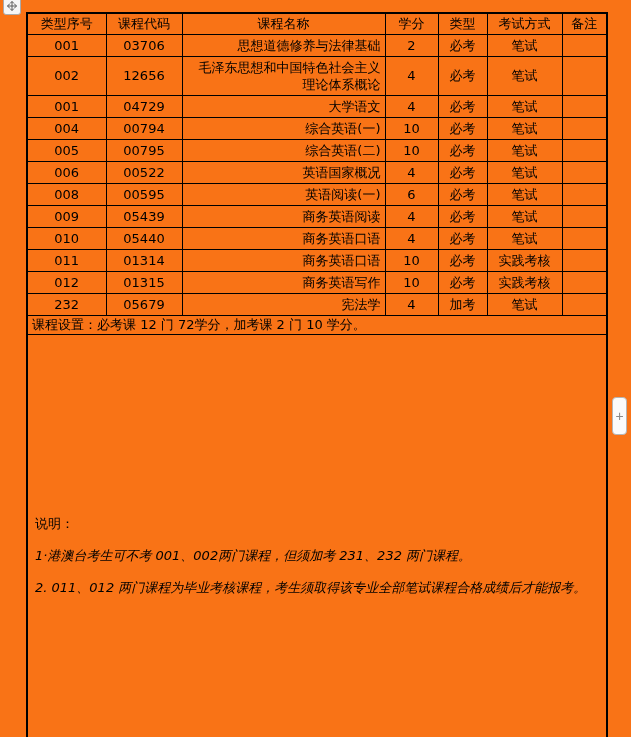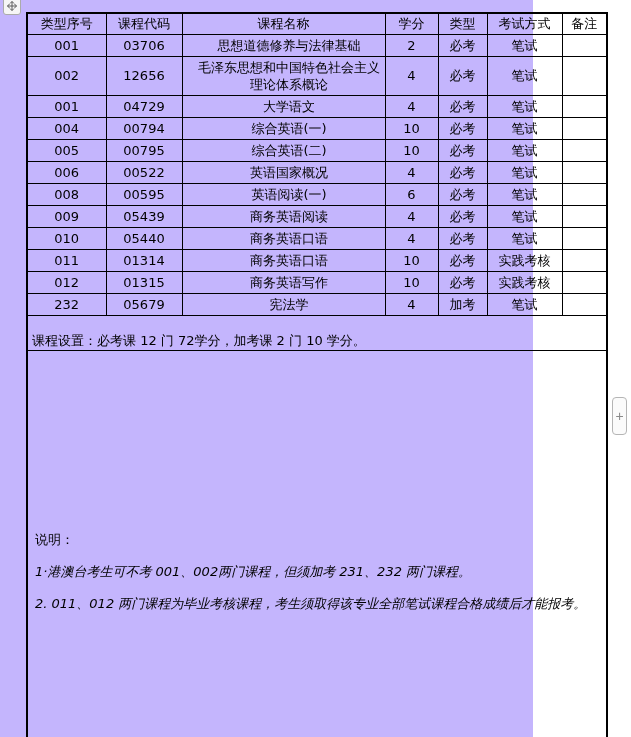--- a/index.html
+++ b/index.html
@@ -8,23 +8,23 @@
     width: 631px;
     height: 737px;
     overflow: hidden;
     background: #ffffff;
     font-family: "DejaVu Sans", "Liberation Sans", sans-serif;
     font-size: 13px;
     color: #000000;
   }
   .page {
     position: relative;
-    width: 533px;
+    width: 631px;
     height: 737px;
-    background: #c4b5fd;
+    background: #f97316;
   }
   
   .move-handle {
     position: absolute;
     left: 3px;
     top: -4px;
     width: 18px;
     height: 19px;
     box-sizing: border-box;
     border: 1px solid #ababab;
@@ -56,27 +56,27 @@
     text-align: center;
     vertical-align: middle;
     font-weight: normal;
     line-height: 17px;
     overflow: hidden;
   }
   table.doc-table tr.header { height: 21px; }
   table.doc-table tr.data-row { height: 22px; }
   
   table.doc-table tr.data-row td.col-name {
-    text-align: center;
+    text-align: right;
     padding: 2px 4px 2px 15px;
   }
   table.doc-table tr.summary td {
     height: 17px;
     text-align: left;
-    padding: 16px 4px 1px 4px;
+    padding: 0 4px 1px 4px;
   }
   table.doc-table tr.notes td {
     height: 368px;
     vertical-align: top;
     text-align: left;
     padding: 182px 10px 0 7px;
     line-height: 14px;
   }
   .note-line { margin: 0; }
   .note-item { margin: 18px 0 0 0; font-style: italic; }

